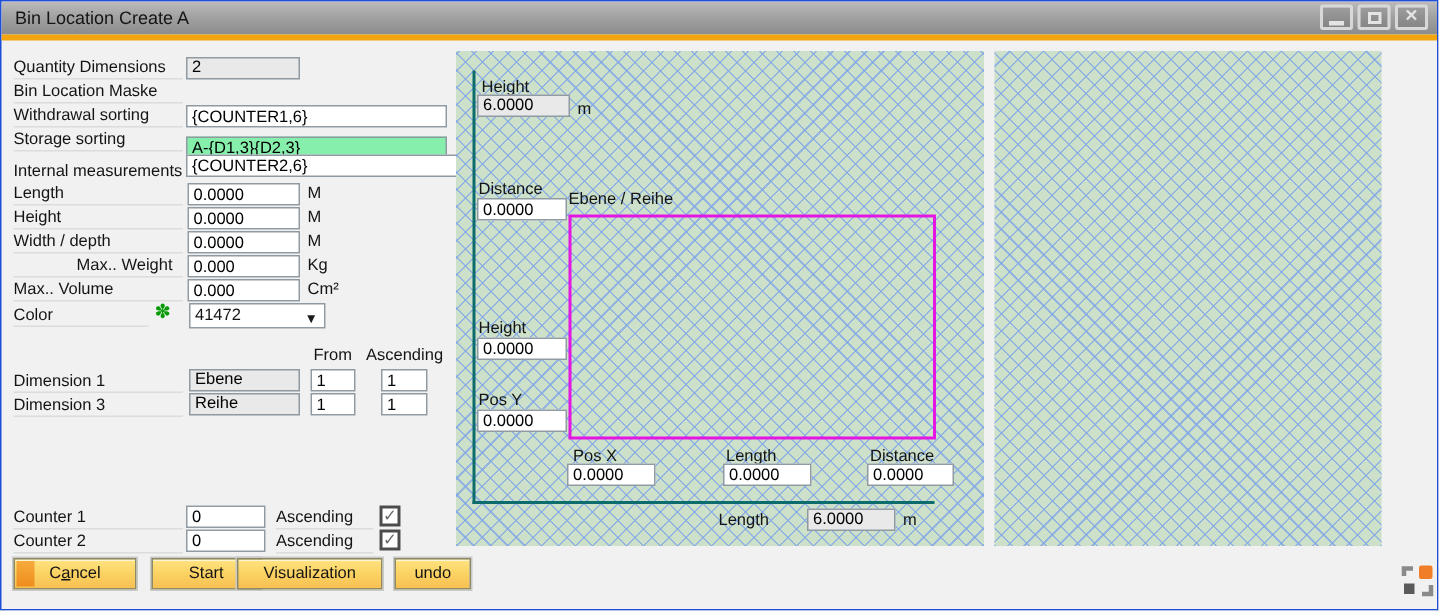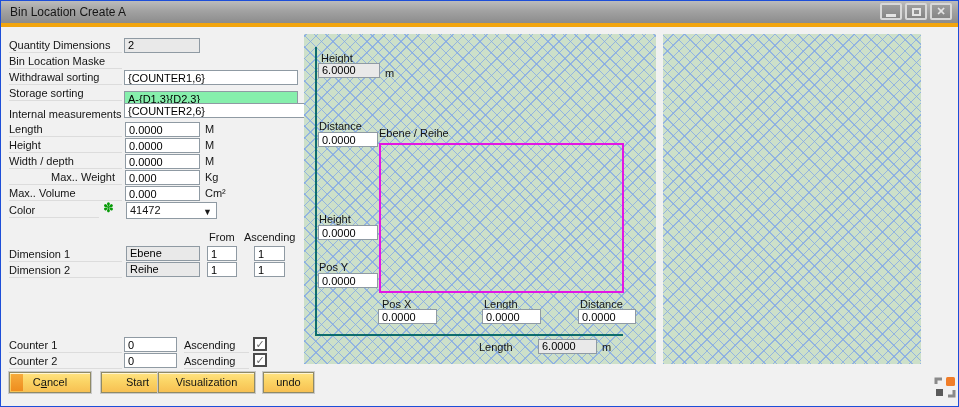--- a/index.html
+++ b/index.html
@@ -147,21 +147,21 @@
   </div>
 
   <div class="lbl" style="left:208px;top:230px;">From</div>
   <div class="lbl" style="left:243px;top:230px;">Ascending</div>
 
   <div class="lbl u" style="left:8px;top:247px;width:113px;">Dimension 1</div>
   <div class="fld gray" style="left:125px;top:245px;width:74px;">Ebene</div>
   <input class="fld num" style="left: 206px; top: 245px; width: 30px;" value="1">
   <input class="fld num" style="left: 253px; top: 245px; width: 31px;" value="1">
 
-  <div class="lbl u" style="left:8px;top:263px;width:113px;">Dimension 2</div>
+  <div class="lbl u" style="left:8px;top:263px;width:113px;">Dimension 3</div>
   <div class="fld gray" style="left:125px;top:261px;width:74px;">Reihe</div>
   <input class="fld num" style="left: 206px; top: 261px; width: 30px;" value="1">
   <input class="fld num" style="left: 253px; top: 261px; width: 31px;" value="1">
 
   <div class="lbl u" style="left:8px;top:338px;width:113px;">Counter 1</div>
   <input class="fld" style="left: 123px; top: 336px; width: 53px;" value="0">
   <div class="lbl u" style="left:183px;top:338px;width:65px;">Ascending</div>
   <div class="cb" style="left:252px;top:336px;">✓</div>
 
   <div class="lbl u" style="left:8px;top:354px;width:113px;">Counter 2</div>

